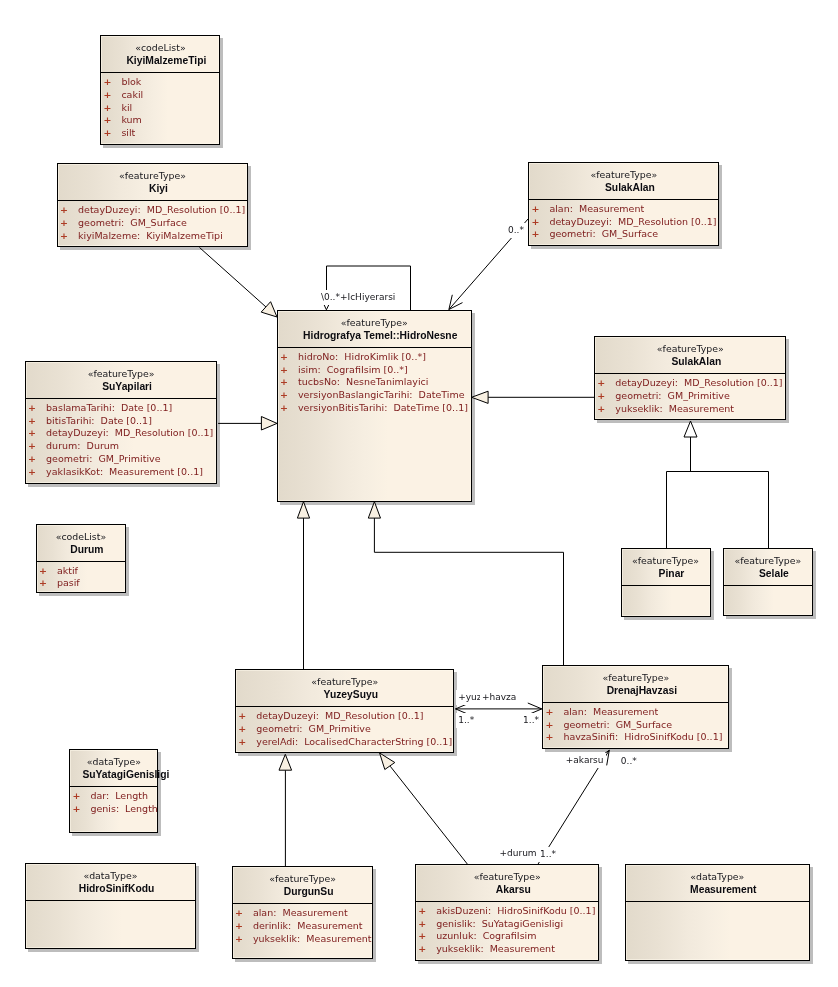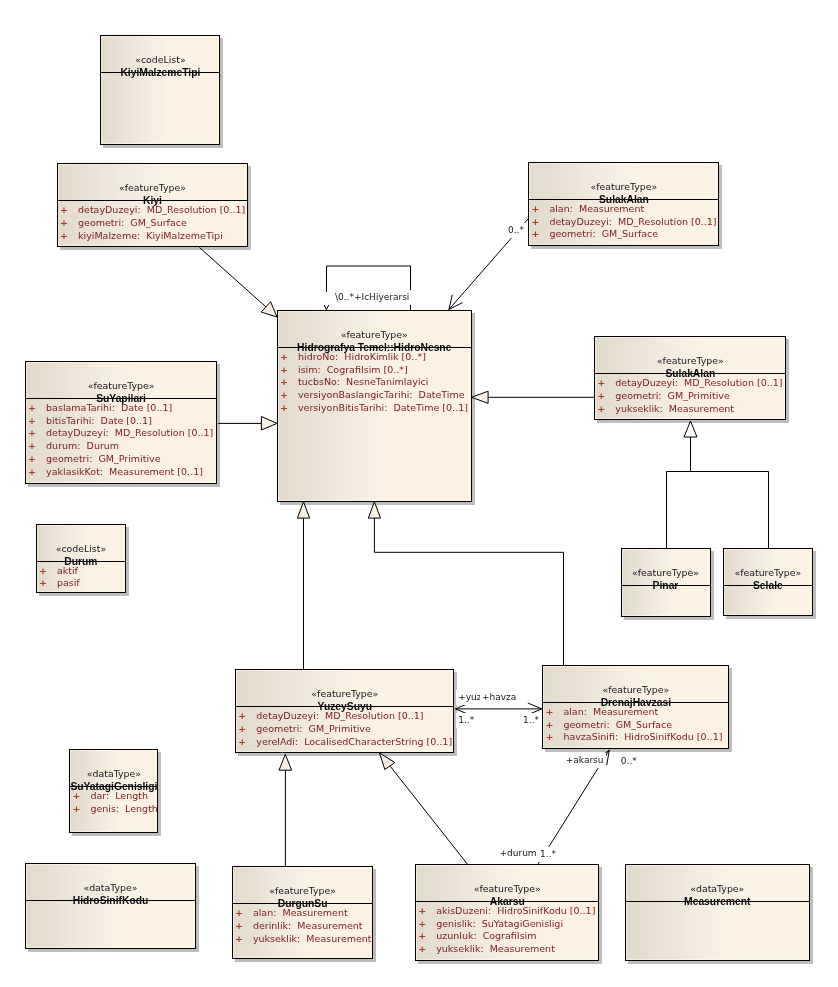--- a/index.html
+++ b/index.html
@@ -5,23 +5,23 @@
 <style>
   html,body{margin:0;padding:0;background:#ffffff;}
   body{width:838px;height:987px;position:relative;overflow:hidden;
        font-family:"Liberation Sans", sans-serif;}
   #canvas{position:absolute;left:0;top:0;width:838px;height:987px;}
   .cls{position:absolute;box-sizing:border-box;border:1px solid #000;
        background:linear-gradient(90deg,#e2dacb 0%,#e9e1d3 18%,#f1e9dc 33%,#f6eee1 45%,#fbf2e4 57%,#fbf2e4 100%);
        box-shadow:inset 0 0 0 1px rgba(255,250,237,0.55);}
   .shadow{position:absolute;background:#bdbdbd;}
   .hdr{box-sizing:border-box;text-align:center;border-bottom:1px solid #000;
-       padding-top:18px;overflow:visible;}
+       padding-top:6px;overflow:visible;}
   .stereo{font-family:"DejaVu Sans",sans-serif;font-size:9.4px;color:#17171c;line-height:12px;}
-  .cname{font-family:"Liberation Sans",sans-serif;font-size:10.3px;font-weight:bold;color:#0b0b10;line-height:13px;}
+  .cname{font-family:"Liberation Sans",sans-serif;font-size:10.3px;font-weight:bold;color:#0b0b10;line-height:13px;margin-left:12px;}
   .attrs{padding-top:3px;padding-left:2px;}
   .attr{font-family:"DejaVu Sans",sans-serif;font-size:9.5px;color:#7d1b1b;line-height:12.7px;white-space:pre;}
   .vis{display:inline-block;width:18px;text-align:left;color:#ad3c25;font-weight:bold;}
   svg#links{position:absolute;left:0;top:0;width:838px;height:987px;overflow:visible;}
   .lbl{position:absolute;font-family:"DejaVu Sans",sans-serif;font-size:9px;color:#17171c;
        white-space:pre;line-height:10px;background:#ffffff;padding:2px 2px 3px 2px;}
 </style>
 </head>
 <body>
 
@@ -93,20 +93,27 @@
     <path d="M467.3,864.0 L390.2,766.2"></path>
     <path d="M379.6,753.0 L394.8,762.5 L384.8,769.5 Z" fill="#f8f0e2"></path>
   </g>
   </g>
 </svg>
 <div class="cls" style="left:100.4px;top:35.3px;width:120px;height:110px;">
   <div class="hdr" style="height:37px;">
     <div class="stereo">«codeList»</div>
     <div class="cname">KiyiMalzemeTipi</div>
   </div>
+  <div class="attrs">
+    <div class="attr"><span class="vis">+</span><span>blok</span></div>
+    <div class="attr"><span class="vis">+</span><span>cakil</span></div>
+    <div class="attr"><span class="vis">+</span><span>kil</span></div>
+    <div class="attr"><span class="vis">+</span><span>kum</span></div>
+    <div class="attr"><span class="vis">+</span><span>silt</span></div>
+  </div>
 </div>
 <div class="cls" style="left:57px;top:163.2px;width:191px;height:84.3px;">
   <div class="hdr" style="height:37px;">
     <div class="stereo">«featureType»</div>
     <div class="cname">Kiyi</div>
   </div>
   <div class="attrs">
     <div class="attr"><span class="vis">+</span><span>detayDuzeyi:  MD_Resolution [0..1]</span></div>
     <div class="attr"><span class="vis">+</span><span>geometri:  GM_Surface</span></div>
     <div class="attr"><span class="vis">+</span><span>kiyiMalzeme:  KiyiMalzemeTipi</span></div>
@@ -243,21 +250,21 @@
     <div class="attr"><span class="vis">+</span><span>uzunluk:  CografiIsim</span></div>
     <div class="attr"><span class="vis">+</span><span>yukseklik:  Measurement</span></div>
   </div>
 </div>
 <div class="cls" style="left:624.8px;top:863.8px;width:185px;height:97.3px;">
   <div class="hdr" style="height:37px;">
     <div class="stereo">«dataType»</div>
     <div class="cname">Measurement</div>
   </div>
 </div>
-<div class="lbl" style="left:333px;top:290px;">\0..*+IcHiyerarsi</div>
+<div class="lbl" style="left:319px;top:290px;">\0..*+IcHiyerarsi</div>
 <div class="lbl" style="left:506px;top:222.7px;">0..*</div>
 <div class="lbl" style="left:456.2px;top:690px;">+yuzey</div>
 <div class="lbl" style="left:480px;top:690px;">+havza</div>
 <div class="lbl" style="left:456.2px;top:712.6px;">1..*</div>
 <div class="lbl" style="left:521.1px;top:712.6px;">1..*</div>
 <div class="lbl" style="left:563.8px;top:753.4px;">+akarsu</div>
 <div class="lbl" style="left:618.8px;top:754.4px;">0..*</div>
 <div class="lbl" style="left:497.5px;top:846.4px;">+durum</div>
 <div class="lbl" style="left:538.1px;top:847.4px;">1..*</div>
 </div>

